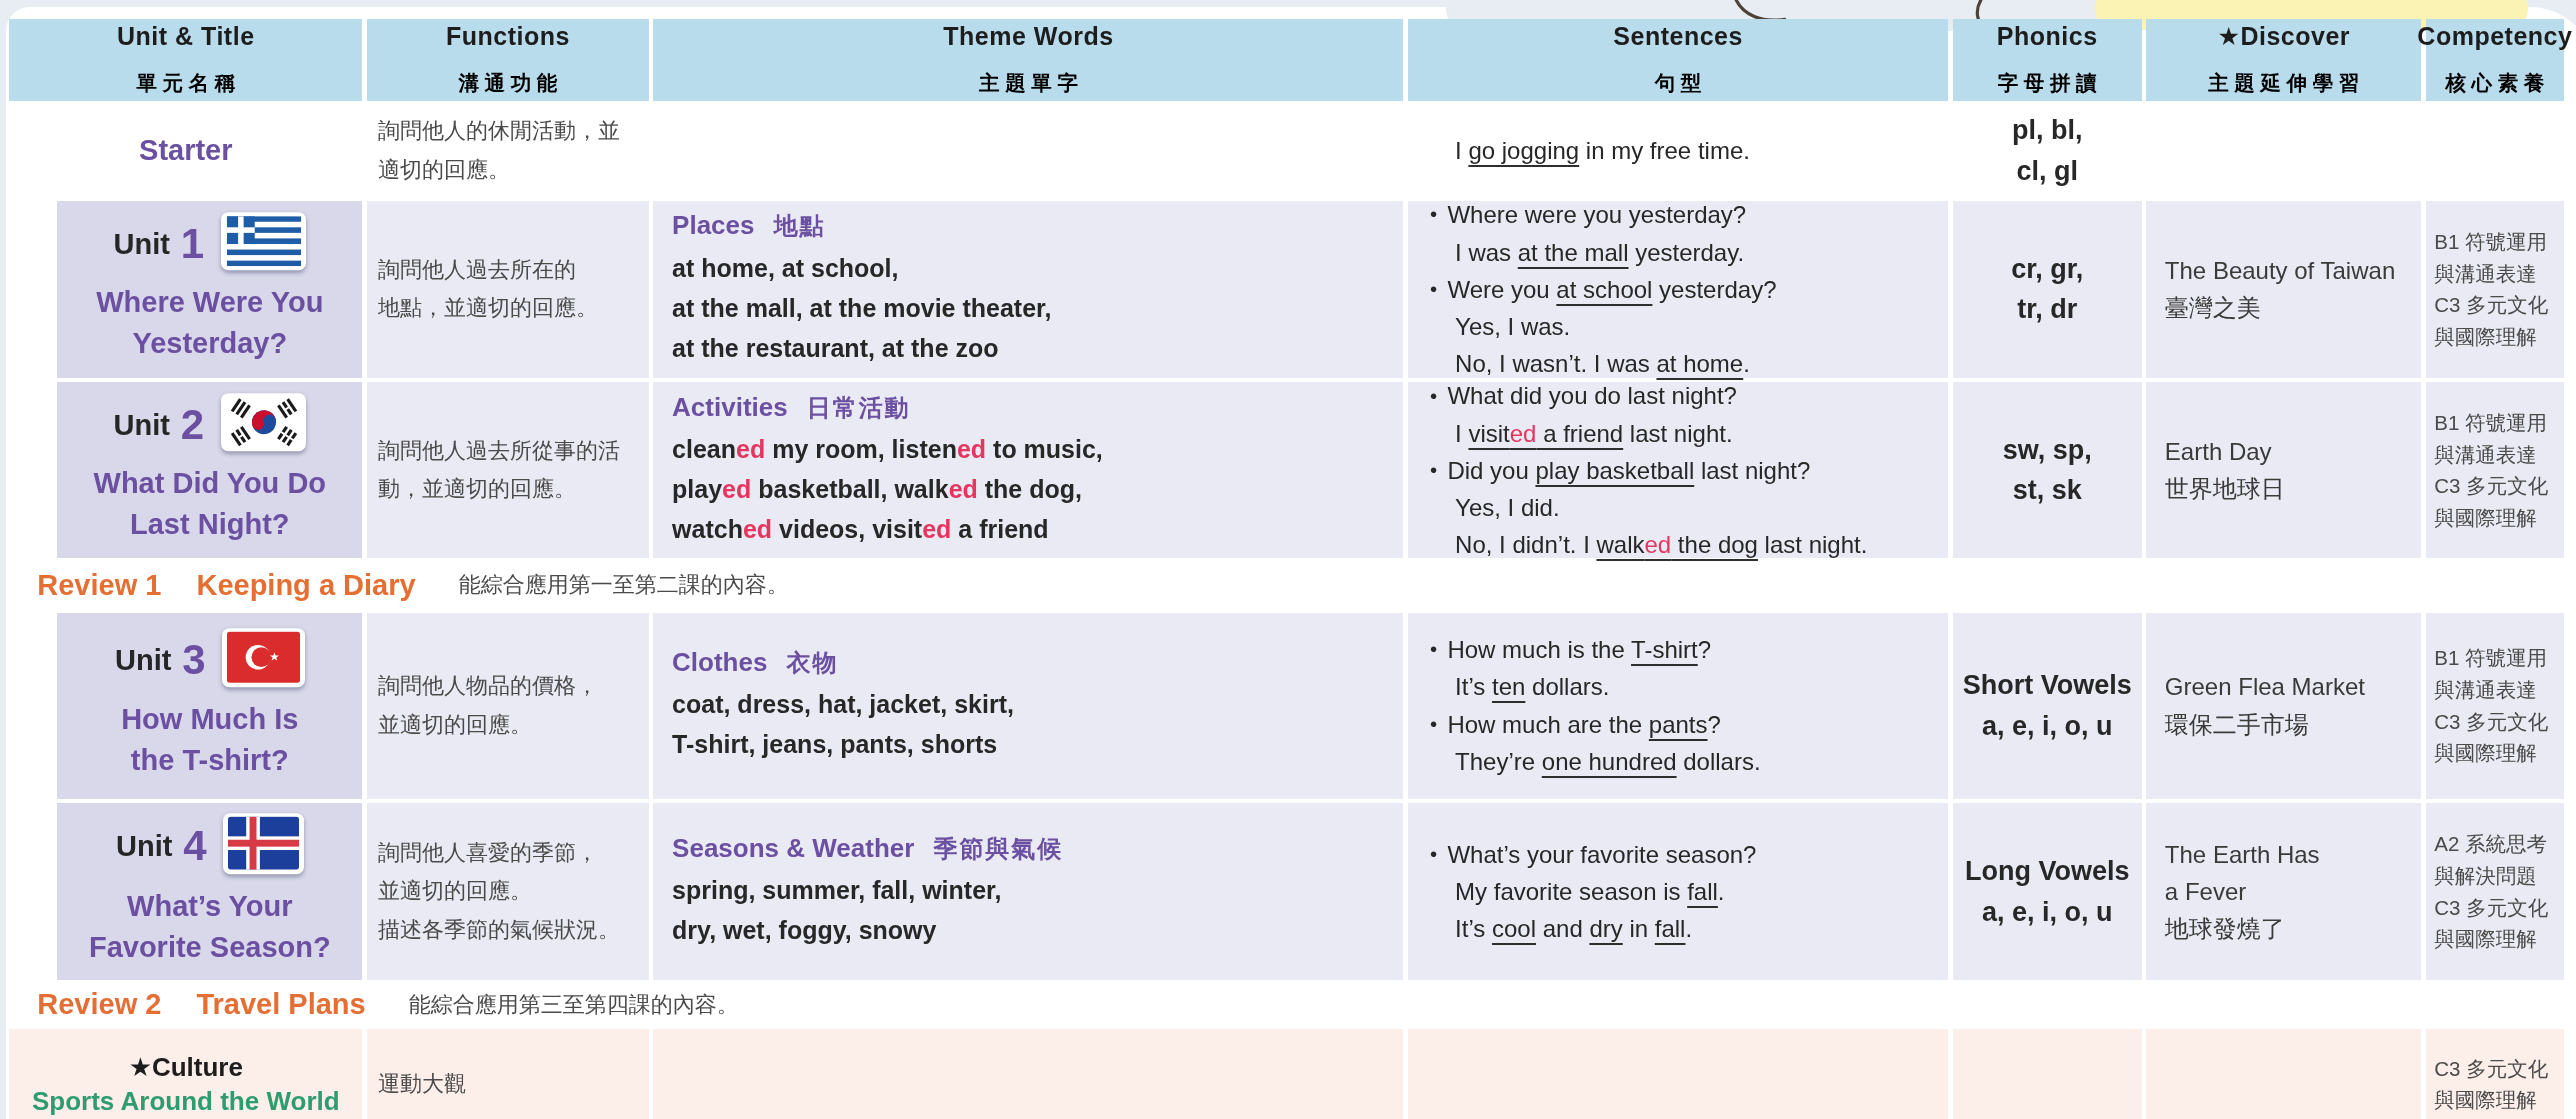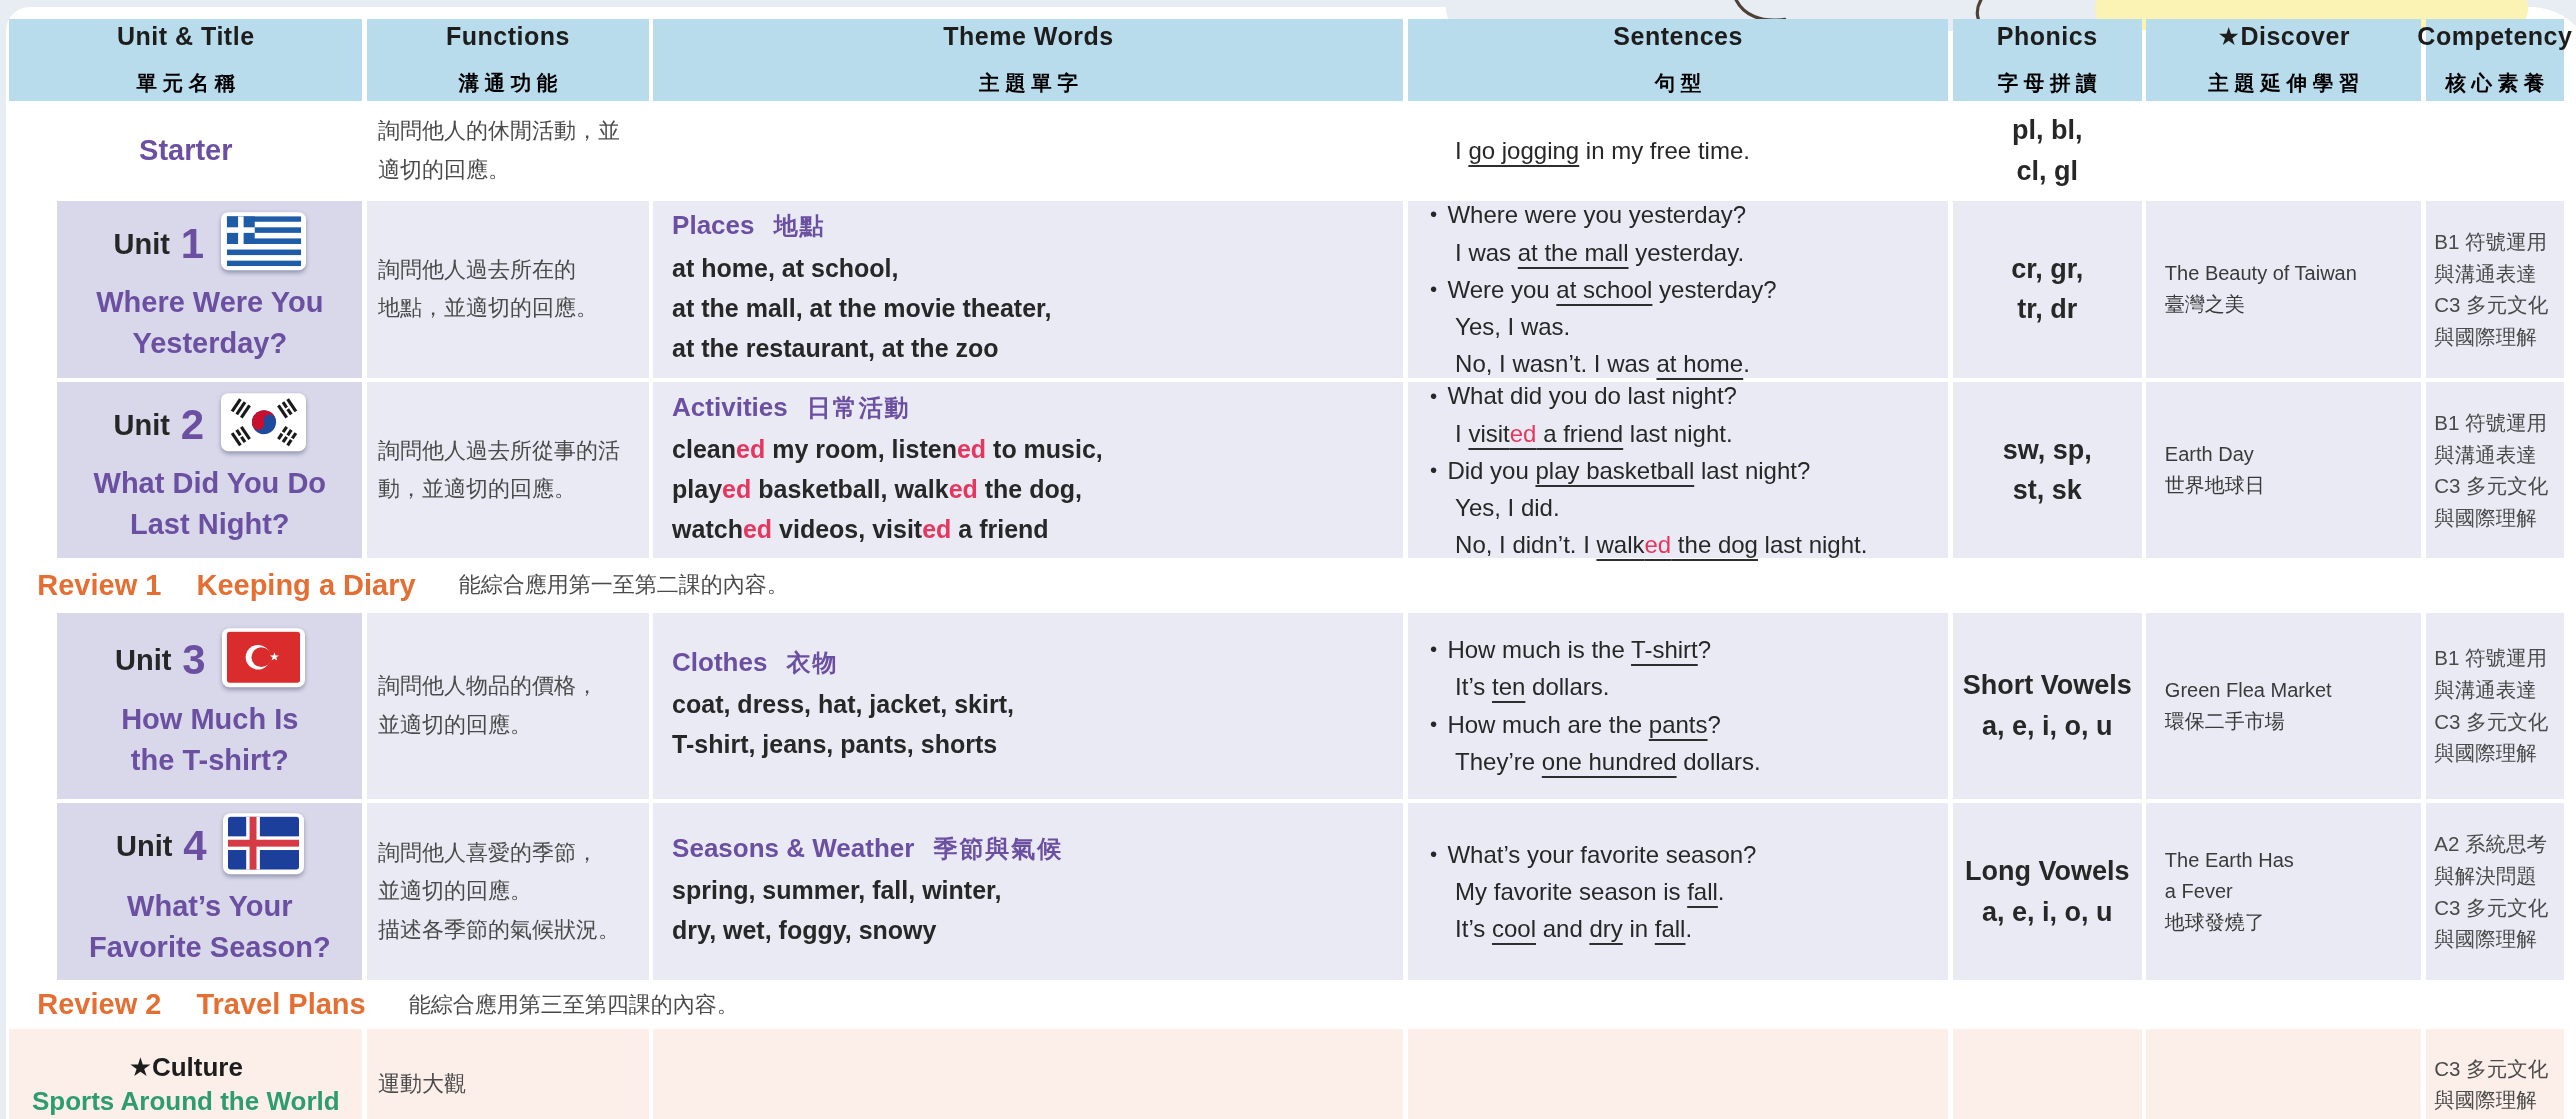--- a/index.html
+++ b/index.html
@@ -60,21 +60,21 @@
   .t-words .line{font-size:25px;font-weight:700;color:#272727;line-height:1.6;}
   .sent{display:flex;flex-direction:column;justify-content:center;padding:0 0 0 22px;}
   .sent .line{font-size:24px;font-weight:500;color:#272727;line-height:1.55;}
   .line.bullet::before{content:"•";margin-right:10.2px;font-size:.85em;position:relative;top:-1.9px;}
   .line.indent{padding-left:25px;}
   .u{ text-decoration:underline;text-decoration-thickness:1.9px;text-underline-offset:5.6px;text-decoration-color:#2e2e2e;}
   .red{color:#e5365f;}
   .phon{display:flex;flex-direction:column;justify-content:center;text-align:center;}
   .phon .line{font-size:27px;font-weight:800;color:#272727;line-height:1.5;}
   .disc{display:flex;flex-direction:column;justify-content:center;padding:0 0 0 18.6px;}
-  .disc .line{font-size:20px;font-weight:500;color:#3a3a3a;line-height:1.55;}
+  .disc .line{font-size:24px;font-weight:500;color:#3a3a3a;line-height:1.55;}
   .comp{display:flex;flex-direction:column;justify-content:center;padding:0 0 0 8.4px;}
   .comp .line{font-size:20.5px;font-weight:500;color:#4a4a4a;line-height:1.55;}
   .review{grid-column:1 / -1;display:flex;align-items:center;padding-left:28px;}
   .r-label,.r-title{font-size:29px;font-weight:800;color:#e56e33;}
   .r-title{margin-left:35px;}
   .r-note{font-size:22px;font-weight:500;color:#4a4a4a;margin-left:43px;}
   .cul-title{font-size:26px;font-weight:800;color:#1d1d1d;}
   .cul-sub{font-size:26px;font-weight:800;color:#2d9c6e;margin-top:3.7px;}
 </style>
 </head>

